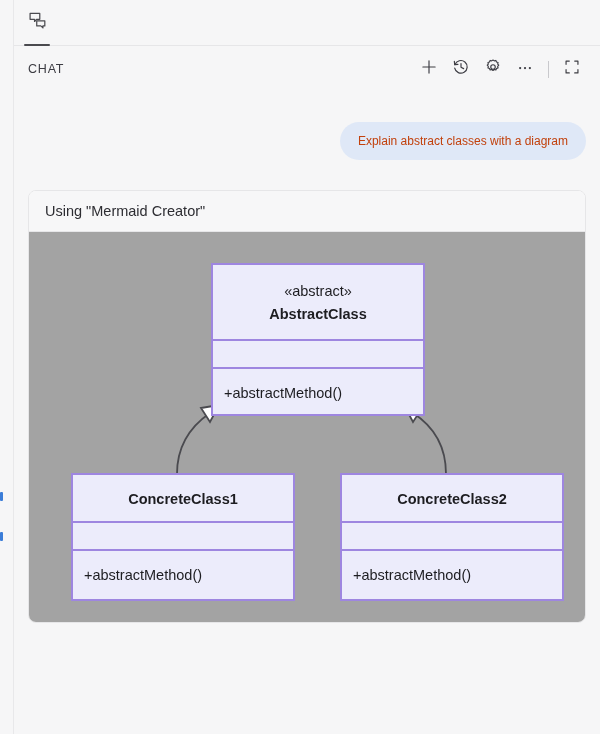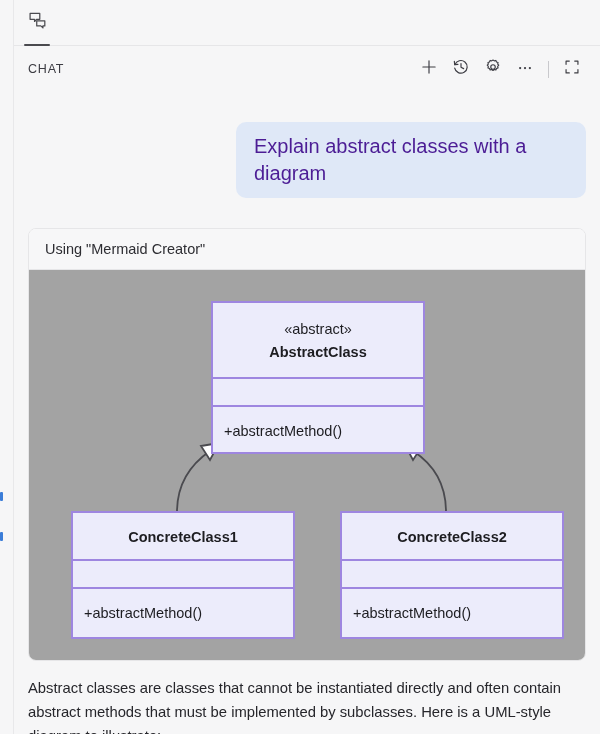--- a/index.html
+++ b/index.html
@@ -121,25 +121,25 @@
     background: #f6f6f7;
   }
 
   .user-row {
     display: flex;
     justify-content: flex-end;
     padding-top: 30px;
   }
   .user-bubble {
     background: #dfe8f7;
-    color: #4c1d95;
-    font-size: 20px;
+    color: #c2410c;
+    font-size: 12px;
     line-height: 1.35;
     padding: 11px 18px;
-    border-radius: 10px;
+    border-radius: 20px;
     max-width: 350px;
   }
 
   
   .tool-card {
     margin-top: 30px;
     background: #ffffff;
     border: 1px solid #e6e6e8;
     border-radius: 8px;
     overflow: hidden;
@@ -297,16 +297,15 @@
             <line x1="307" y1="318" x2="529" y2="318" stroke="#9e86e0" stroke-width="2"></line>
 
             <text x="418" y="272" text-anchor="middle" font-family="Liberation Sans, sans-serif" font-size="14.5" font-weight="bold" fill="#1d1d21">ConcreteClass2</text>
             <text x="319" y="348" text-anchor="start" font-family="Liberation Sans, sans-serif" font-size="14.5" fill="#1d1d21">+abstractMethod()</text>
           </g>
 
         </svg>
       </div>
     </div>
 
-    <div class="answer">Abstract classes are classes that cannot be instantiated directly and often contain abstract methods that must be implemented by subclasses. Here is a UML-style diagram to illustrate:</div>
 
   </div>
 </div>
 
 </body></html>

